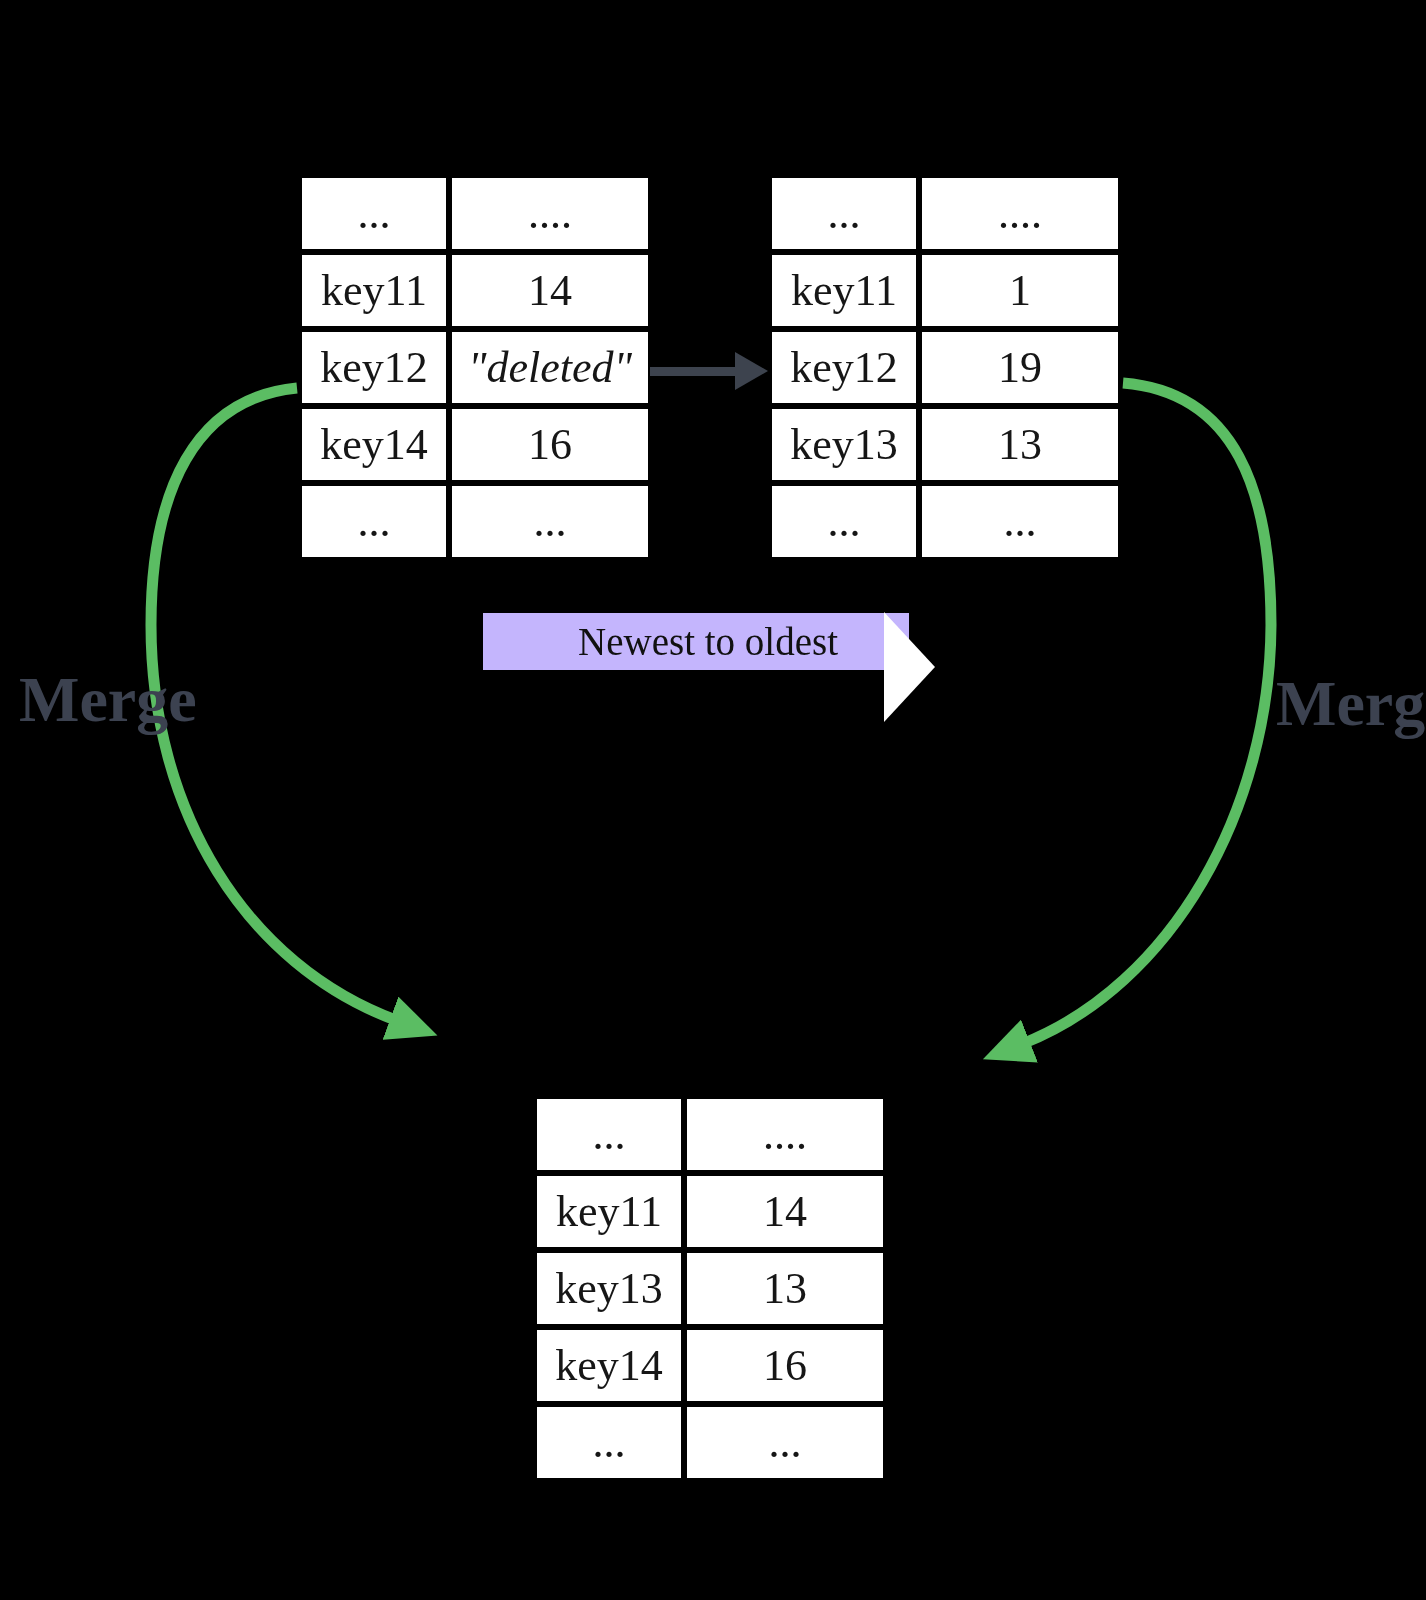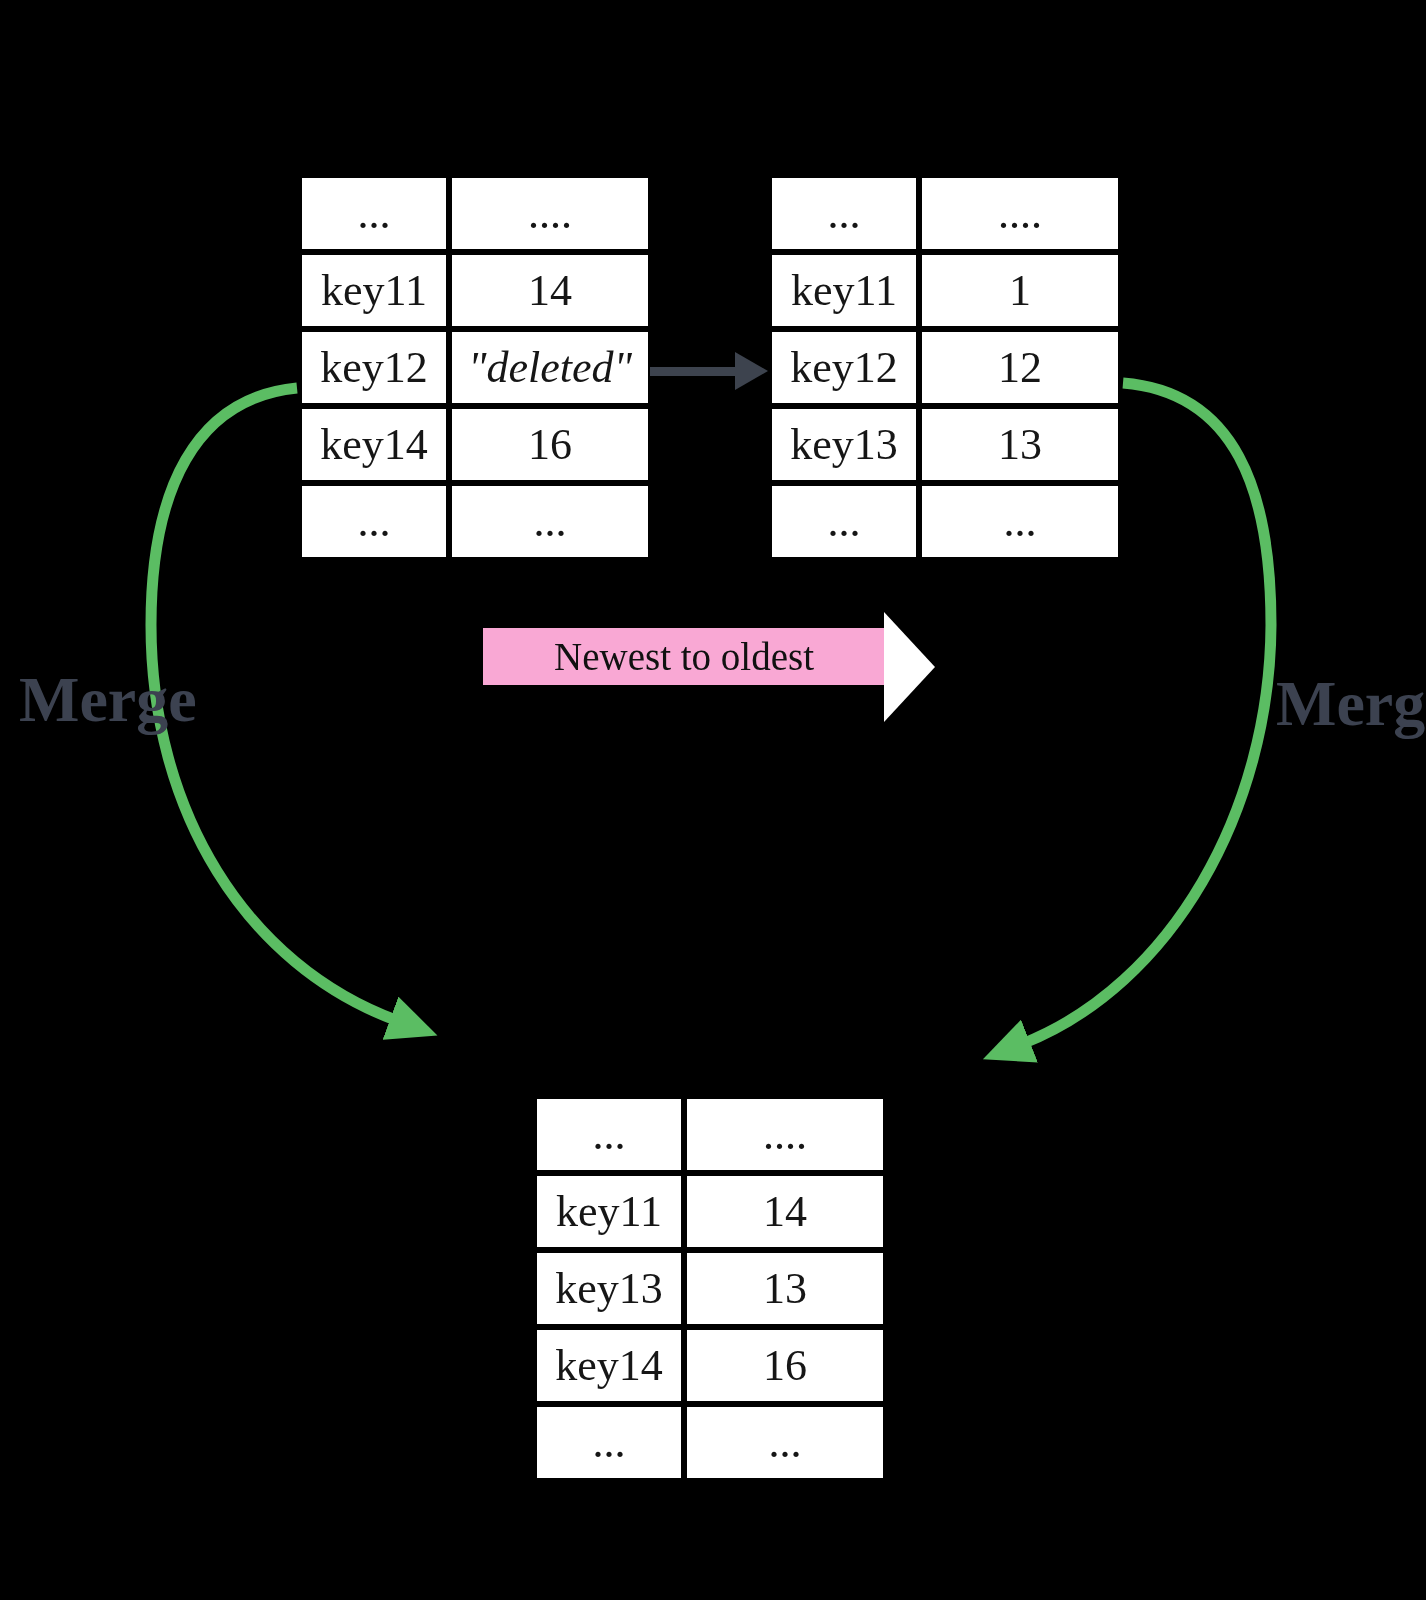--- a/index.html
+++ b/index.html
@@ -56,28 +56,29 @@
   .dark-arrow-head {
     position: absolute;
     left: 735px; top: 352px;
     width: 0; height: 0;
     border-left: 33px solid #3d434e;
     border-top: 19px solid transparent;
     border-bottom: 19px solid transparent;
   }
   .block-arrow-body {
     position: absolute;
-    left: 483px; top: 628px;
+    left: 483px; top: 613px;
     width: 402px; height: 57px;
-    background: #f9a8d4;
+    background: #c4b5fd;
     display: flex;
     align-items: center;
     justify-content: center;
     font-size: 39px;
     color: #111111;
+    padding-left: 24px;
   }
   .block-arrow-head {
     position: absolute;
     left: 884px; top: 612px;
     width: 0; height: 0;
     border-left: 51px solid #ffffff;
     border-top: 55px solid transparent;
     border-bottom: 55px solid transparent;
   }
   .merge-label {
@@ -118,21 +119,21 @@
     <div class="cell">...</div>
     <div class="cell">...</div>
   </div>
 
   <div class="kv-table" style="left:772px; top:178px;">
     <div class="cell">...</div>
     <div class="cell">....</div>
     <div class="cell">key11</div>
     <div class="cell">1</div>
     <div class="cell">key12</div>
-    <div class="cell">12</div>
+    <div class="cell">19</div>
     <div class="cell">key13</div>
     <div class="cell">13</div>
     <div class="cell">...</div>
     <div class="cell">...</div>
   </div>
 
   <div class="kv-table" style="left:537px; top:1099px;">
     <div class="cell">...</div>
     <div class="cell">....</div>
     <div class="cell">key11</div>

